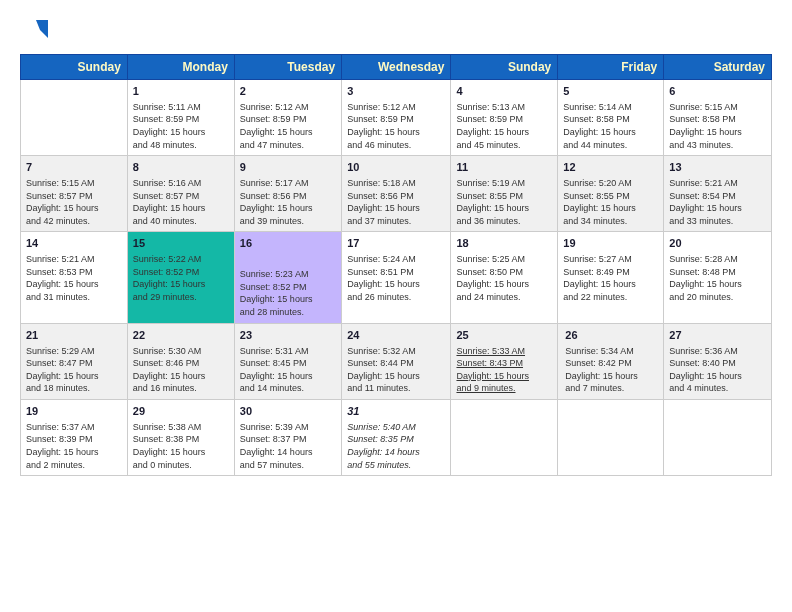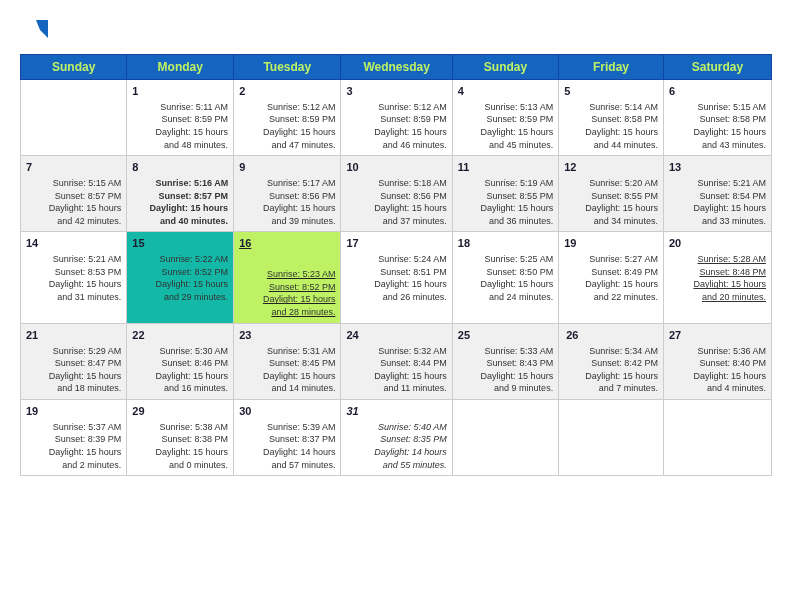--- a/index.html
+++ b/index.html
@@ -60,25 +60,25 @@
       color: #333;
       margin-top: 2px;
     }
     .calendar {
       width: 100%;
       border-collapse: collapse;
       border: 1px solid #ccc;
     }
     .calendar th {
       background: #1565c0;
-      color: #bef264;
+      color: #fef9c3;
       font-size: 12px;
       font-weight: bold;
-      padding: 5px 19px;
-      text-align: center;
+      padding: 5px 6px;
+      text-align: right;
       border: 1px solid #1145a0;
     }
     .calendar td {
       vertical-align: top;
       border: 1px solid #ccc;
       padding: 4px 5px;
       width: 113px;
       min-height: 72px;
       background: #fff;
       font-size: 9.5px;
@@ -92,21 +92,20 @@
       font-size: 11px;
       font-weight: bold;
       color: #1a1a2e;
       display: block;
       margin-bottom: 2px;
     }
     .day-info {
       font-size: 9px;
       color: #333;
       line-height: 1.4;
-      text-align: right;
     }
     .empty-cell {
       background: #fff !important;
     }
   </style>
 </head>
 <body>
 
 <div class="page">
   <div class="header">
@@ -189,21 +188,21 @@
         <tr>
           <td style="background: rgb(240, 240, 240);">
             <span class="day-num">7</span>
             <div class="day-info" style="white-space: pre-line;">Sunrise: 5:15 AM
 Sunset: 8:57 PM
 Daylight: 15 hours
 and 42 minutes.</div>
           </td>
           <td style="background: rgb(240, 240, 240);">
             <span class="day-num">8</span>
-            <div class="day-info" style="white-space: pre-line; font-weight: bold;">Sunrise: 5:16 AM
+            <div class="day-info" style="white-space: pre-line;">Sunrise: 5:16 AM
 Sunset: 8:57 PM
 Daylight: 15 hours
 and 40 minutes.</div>
           </td>
           <td style="background: rgb(240, 240, 240);">
             <span class="day-num">9</span>
             <div class="day-info" style="white-space: pre-line;">Sunrise: 5:17 AM
 Sunset: 8:56 PM
 Daylight: 15 hours
 and 39 minutes.</div>
@@ -245,21 +244,21 @@
 Daylight: 15 hours
 and 31 minutes.</div>
           </td>
           <td style="background: #14b8a6;">
             <span class="day-num">15</span>
             <div class="day-info" style="white-space: pre-line;">Sunrise: 5:22 AM
 Sunset: 8:52 PM
 Daylight: 15 hours
 and 29 minutes.</div>
           </td>
-          <td style="background: #bef264; text-decoration: underline;">
+          <td style="background: #c4b5fd;">
             <span class="day-num">16</span>
             <div class="day-info" style="white-space: pre-line; margin-top: 17px;">Sunrise: 5:23 AM
 Sunset: 8:52 PM
 Daylight: 15 hours
 and 28 minutes.</div>
           </td>
           <td style="background: rgb(255, 255, 255);">
             <span class="day-num">17</span>
             <div class="day-info" style="white-space: pre-line;">Sunrise: 5:24 AM
 Sunset: 8:51 PM
@@ -275,21 +274,21 @@
           </td>
           <td style="background: rgb(255, 255, 255);">
             <span class="day-num">19</span>
             <div class="day-info" style="white-space: pre-line;">Sunrise: 5:27 AM
 Sunset: 8:49 PM
 Daylight: 15 hours
 and 22 minutes.</div>
           </td>
           <td style="background: rgb(255, 255, 255);">
             <span class="day-num">20</span>
-            <div class="day-info" style="white-space: pre-line; text-decoration: underline;">Sunrise: 5:28 AM
+            <div class="day-info" style="white-space: pre-line;">Sunrise: 5:28 AM
 Sunset: 8:48 PM
 Daylight: 15 hours
 and 20 minutes.</div>
           </td>
         </tr>
         <tr>
           <td style="background: rgb(240, 240, 240);">
             <span class="day-num">21</span>
             <div class="day-info" style="white-space: pre-line;">Sunrise: 5:29 AM
 Sunset: 8:47 PM
@@ -312,21 +311,21 @@
           </td>
           <td style="background: rgb(240, 240, 240);">
             <span class="day-num">24</span>
             <div class="day-info" style="white-space: pre-line;">Sunrise: 5:32 AM
 Sunset: 8:44 PM
 Daylight: 15 hours
 and 11 minutes.</div>
           </td>
           <td style="background: rgb(240, 240, 240);">
             <span class="day-num">25</span>
-            <div class="day-info" style="white-space: pre-line;">Sunrise: 5:33 AM
+            <div class="day-info" style="white-space: pre-line; text-decoration: underline;">Sunrise: 5:33 AM
 Sunset: 8:43 PM
 Daylight: 15 hours
 and 9 minutes.</div>
           </td>
           <td style="background: rgb(240, 240, 240); padding-left: 7px;">
             <span class="day-num">26</span>
             <div class="day-info" style="white-space: pre-line;">Sunrise: 5:34 AM
 Sunset: 8:42 PM
 Daylight: 15 hours
 and 7 minutes.</div>

